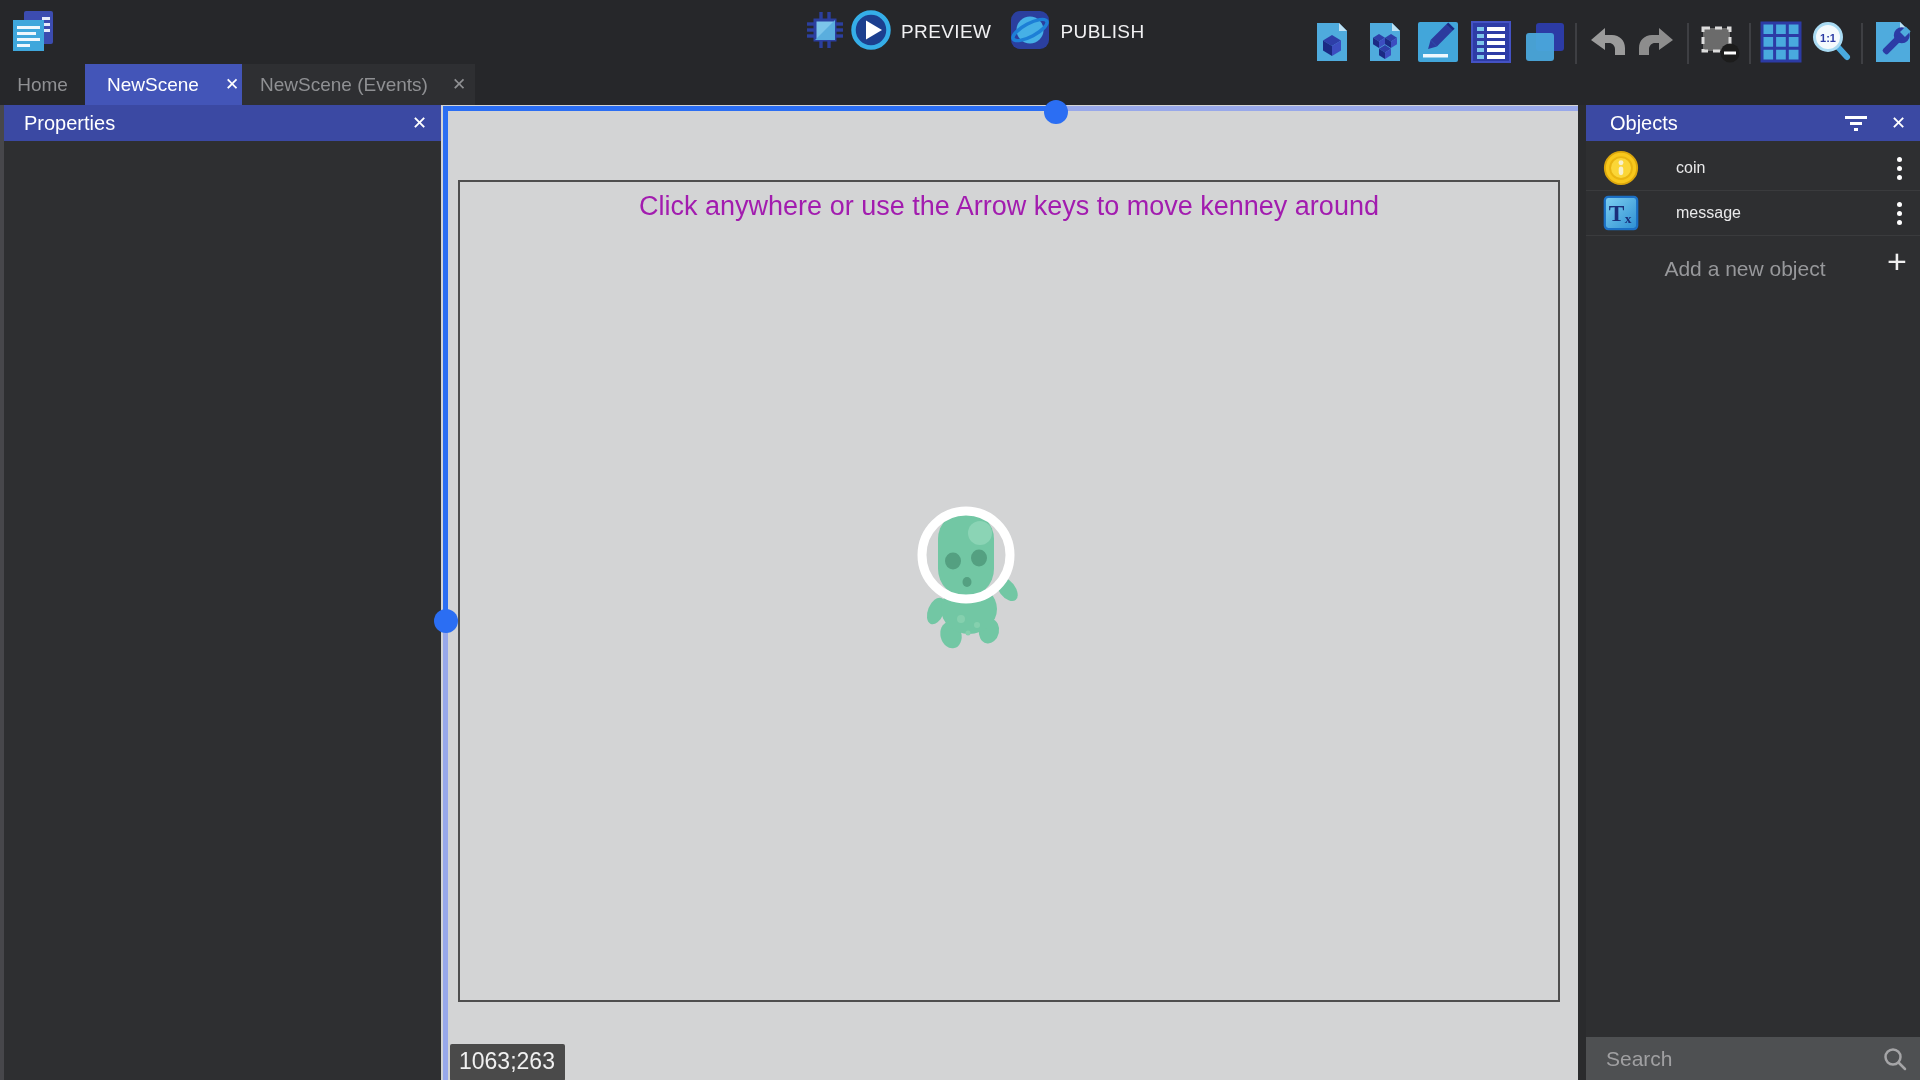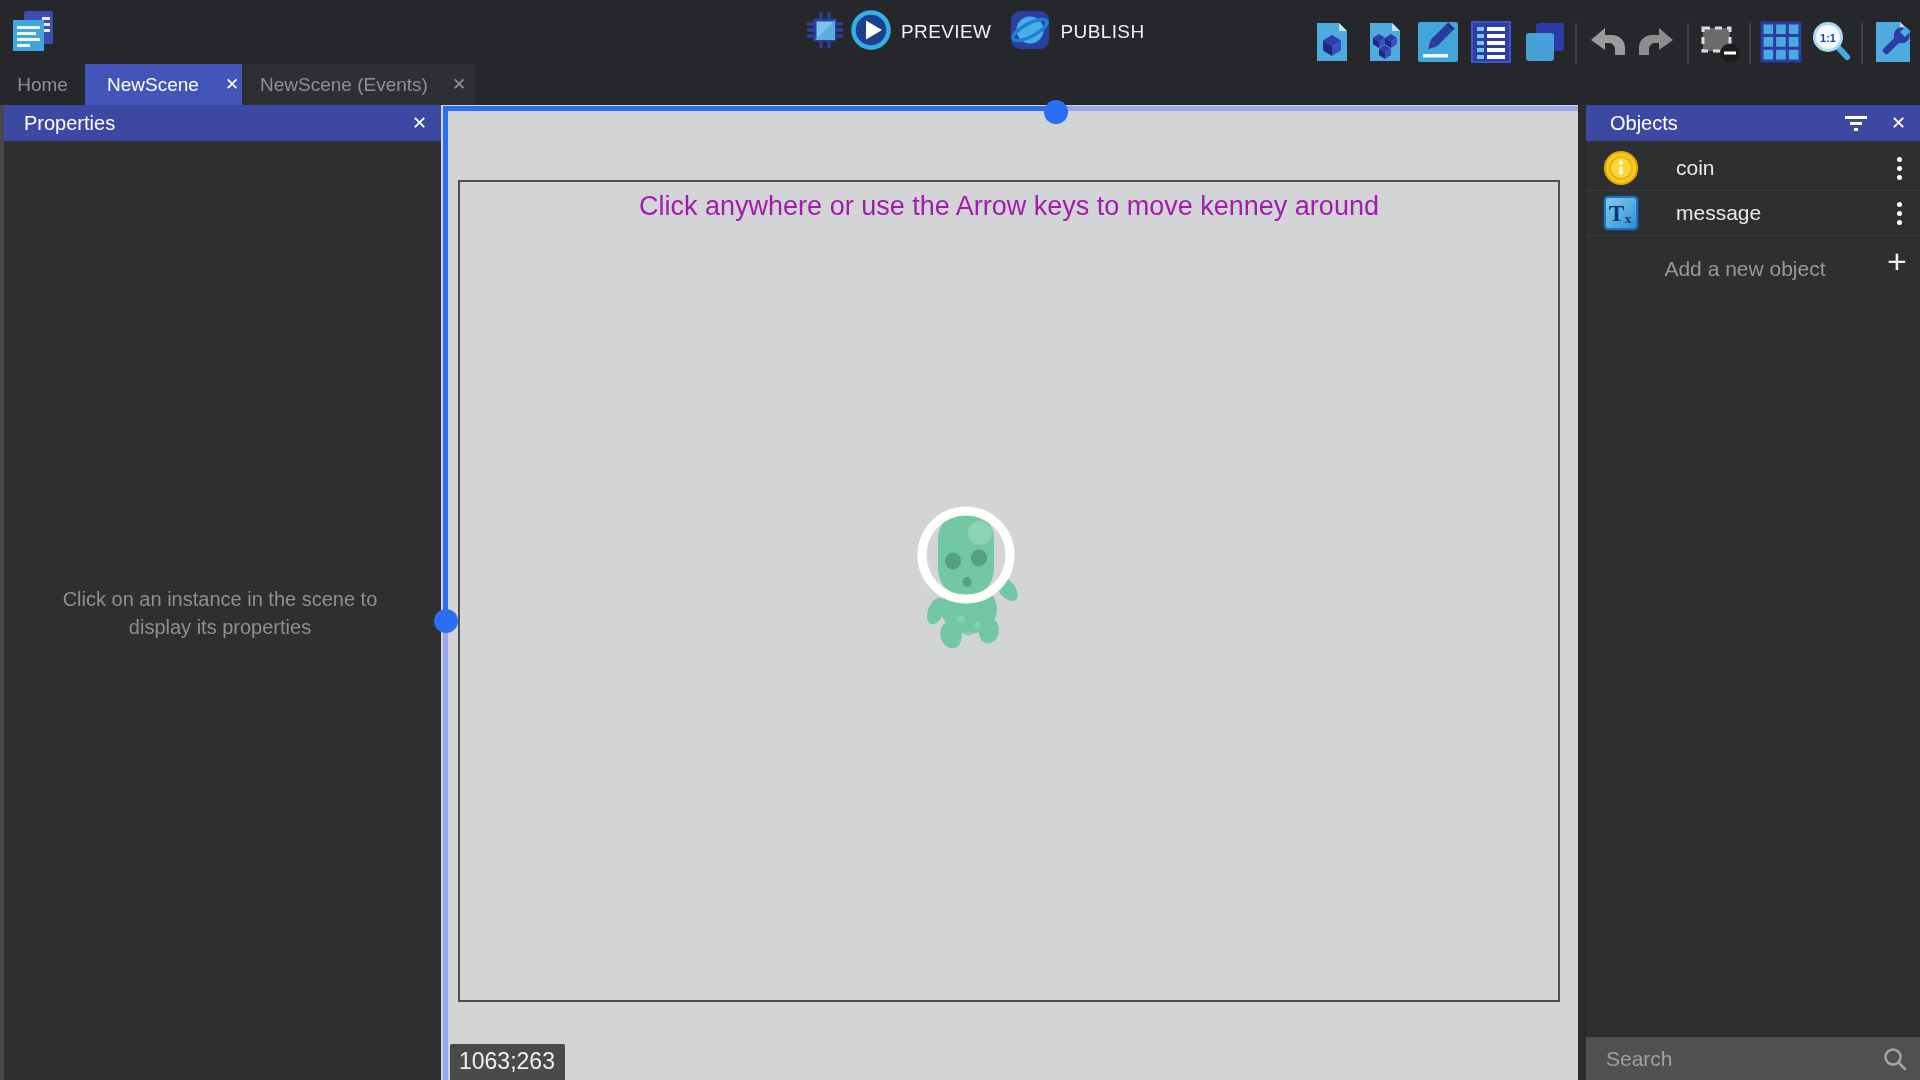--- a/index.html
+++ b/index.html
@@ -65,21 +65,21 @@
   #handle-top  { left:1044px; top:100px; }
   #handle-left { left:434px; top:609px; }
 
   
   #panel-gap { position:absolute; left:1578px; top:105px; width:8px; height:975px; background:#2a2b2d; }
   #objects-panel { position:absolute; left:1586px; top:105px; width:334px; height:975px; background:#2e2f31; }
   .obj-filter { position:absolute; right:52px; top:0; height:36px; display:flex; align-items:center; cursor:pointer; }
   #object-list { position:absolute; left:0; top:41px; right:0; }
   .obj-row { height:45px; display:flex; align-items:center; border-bottom:1px solid #3a3b3d; cursor:pointer; }
   .obj-ico { width:38px; height:42px; margin-left:16px; display:flex; align-items:center; justify-content:center; }
-  .obj-label { margin-left:36px; color:#e9e9ea; font-size:21px; flex:1; }
+  .obj-label { margin-left:36px; color:#e9e9ea; font-size:16px; flex:1; }
   .dots { margin-right:14px; display:flex; flex-direction:column; gap:4px; padding:4px; cursor:pointer; }
   .dots i { width:5px; height:5px; border-radius:50%; background:#ffffff; }
   .add-row { height:45px; display:flex; align-items:flex-end; cursor:pointer; }
   .add-label { flex:1; text-align:center; color:#97989b; font-size:21px; padding-left:30px; }
   .add-plus { width:46px; color:#f0f0f0; font-size:34px; font-weight:300; text-align:center; }
   #object-search { position:absolute; left:0; bottom:0; right:0; height:43px; background:#4e5052; }
   #object-search input { width:100%; height:100%; background:transparent; border:none; outline:none;
                          color:#d6d6d6; font-size:21px; padding:0 44px 0 20px;
                          font-family:"Liberation Sans", sans-serif; }
   #object-search input::placeholder { color:#a0a0a2; }
@@ -310,21 +310,20 @@
       <span class="tab-close">✕</span>
     </div>
   </nav>
 
   <aside id="properties-panel">
     <div class="panel-header">
       <span class="panel-title">Properties</span>
       <span class="panel-close">✕</span>
     </div>
     <div id="properties-scroll-strip"></div>
-    <div class="props-hint">Click on an instance in the scene to display its properties</div>
   </aside>
 
   <main id="canvas-area">
     <div id="scene-frame"></div>
     <div id="scene-instruction">Click anywhere or use the Arrow keys to move kenney around</div>
 
     <svg id="kenney-sprite" viewBox="0 0 130 160">
       <defs>
         <g id="kenney-shape">
           <ellipse cx="36" cy="116" rx="8" ry="14" fill="#72c7a4" transform="rotate(22 36 116)"></ellipse>

